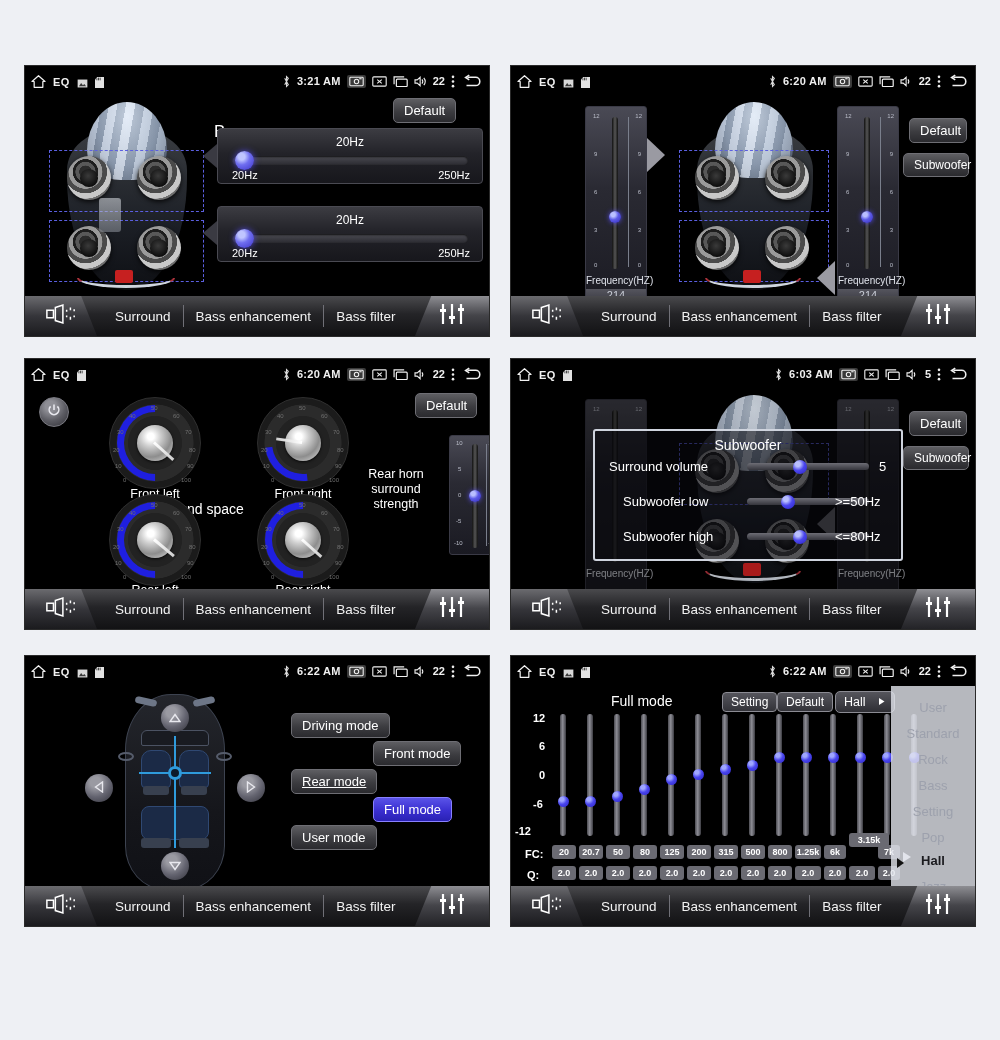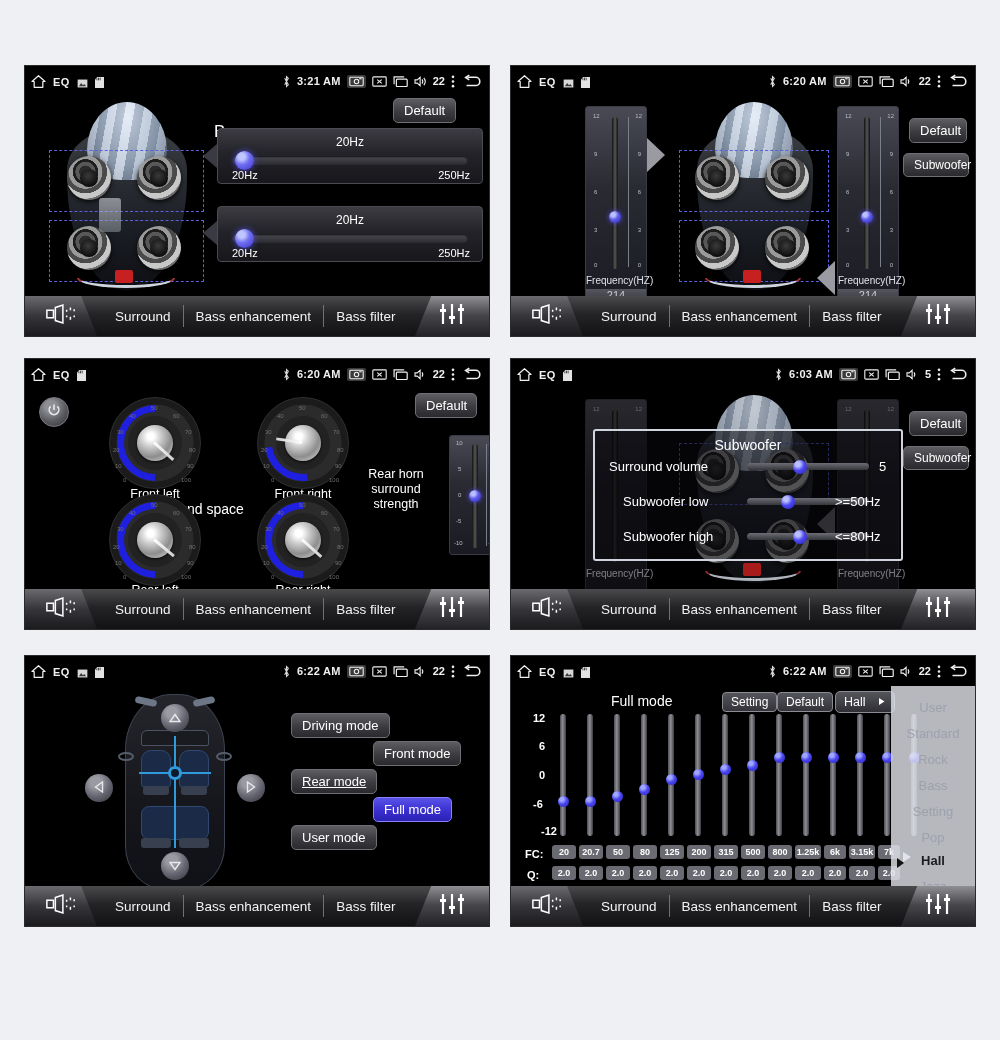--- a/index.html
+++ b/index.html
@@ -1142,21 +1142,21 @@
       <span><svg width="8" height="9" viewBox="0 0 8 9">
             <path d="M1 1 L6.5 4.5 L1 8 Z" fill="#fff"></path>
           </svg></span>
     </div>
 
     <div class="eq-grid" style="left:0;top:56px;width:466px;height:130px;">
       <div class="eq-yaxis" style="left:22px;top:0px;">12</div>
       <div class="eq-yaxis" style="left:28px;top:28px;">6</div>
       <div class="eq-yaxis" style="left:28px;top:57px;">0</div>
       <div class="eq-yaxis" style="left:22px;top:86px;">-6</div>
-      <div class="eq-yaxis" style="left:30px;top:113px;">-12</div>
+      <div class="eq-yaxis" style="left:4px;top:113px;">-12</div>
 
       <div class="eq-slot" style="left:49px; top:2px;height:122px;"></div>
       <div class="eq-slot" style="left:76px; top:2px;height:122px;"></div>
       <div class="eq-slot" style="left:103px;top:2px;height:122px;"></div>
       <div class="eq-slot" style="left:130px;top:2px;height:122px;"></div>
       <div class="eq-slot" style="left:157px;top:2px;height:122px;"></div>
       <div class="eq-slot" style="left:184px;top:2px;height:122px;"></div>
       <div class="eq-slot" style="left:211px;top:2px;height:122px;"></div>
       <div class="eq-slot" style="left:238px;top:2px;height:122px;"></div>
       <div class="eq-slot" style="left:265px;top:2px;height:122px;"></div>
@@ -1187,21 +1187,21 @@
     <div class="eq-chip" style="left:68px; top:189px;width:24px;">20.7</div>
     <div class="eq-chip" style="left:95px; top:189px;width:24px;">50</div>
     <div class="eq-chip" style="left:122px;top:189px;width:24px;">80</div>
     <div class="eq-chip" style="left:149px;top:189px;width:24px;">125</div>
     <div class="eq-chip" style="left:176px;top:189px;width:24px;">200</div>
     <div class="eq-chip" style="left:203px;top:189px;width:24px;">315</div>
     <div class="eq-chip" style="left:230px;top:189px;width:24px;">500</div>
     <div class="eq-chip" style="left:257px;top:189px;width:24px;">800</div>
     <div class="eq-chip" style="left:284px;top:189px;width:26px;">1.25k</div>
     <div class="eq-chip" style="left:313px;top:189px;width:22px;">6k</div>
-    <div class="eq-chip" style="left:338px;top:189px;width:26px;">3.15k</div>
+    <div class="eq-chip" style="left:338px;top:177px;width:40px;">3.15k</div>
     <div class="eq-chip" style="left:367px;top:189px;width:22px;">7k</div>
 
     <div class="eq-rowlbl" style="left:16px;top:213px;">Q:</div>
     <div class="eq-chip" style="left:41px; top:210px;width:24px;">2.0</div>
     <div class="eq-chip" style="left:68px; top:210px;width:24px;">2.0</div>
     <div class="eq-chip" style="left:95px; top:210px;width:24px;">2.0</div>
     <div class="eq-chip" style="left:122px;top:210px;width:24px;">2.0</div>
     <div class="eq-chip" style="left:149px;top:210px;width:24px;">2.0</div>
     <div class="eq-chip" style="left:176px;top:210px;width:24px;">2.0</div>
     <div class="eq-chip" style="left:203px;top:210px;width:24px;">2.0</div>

